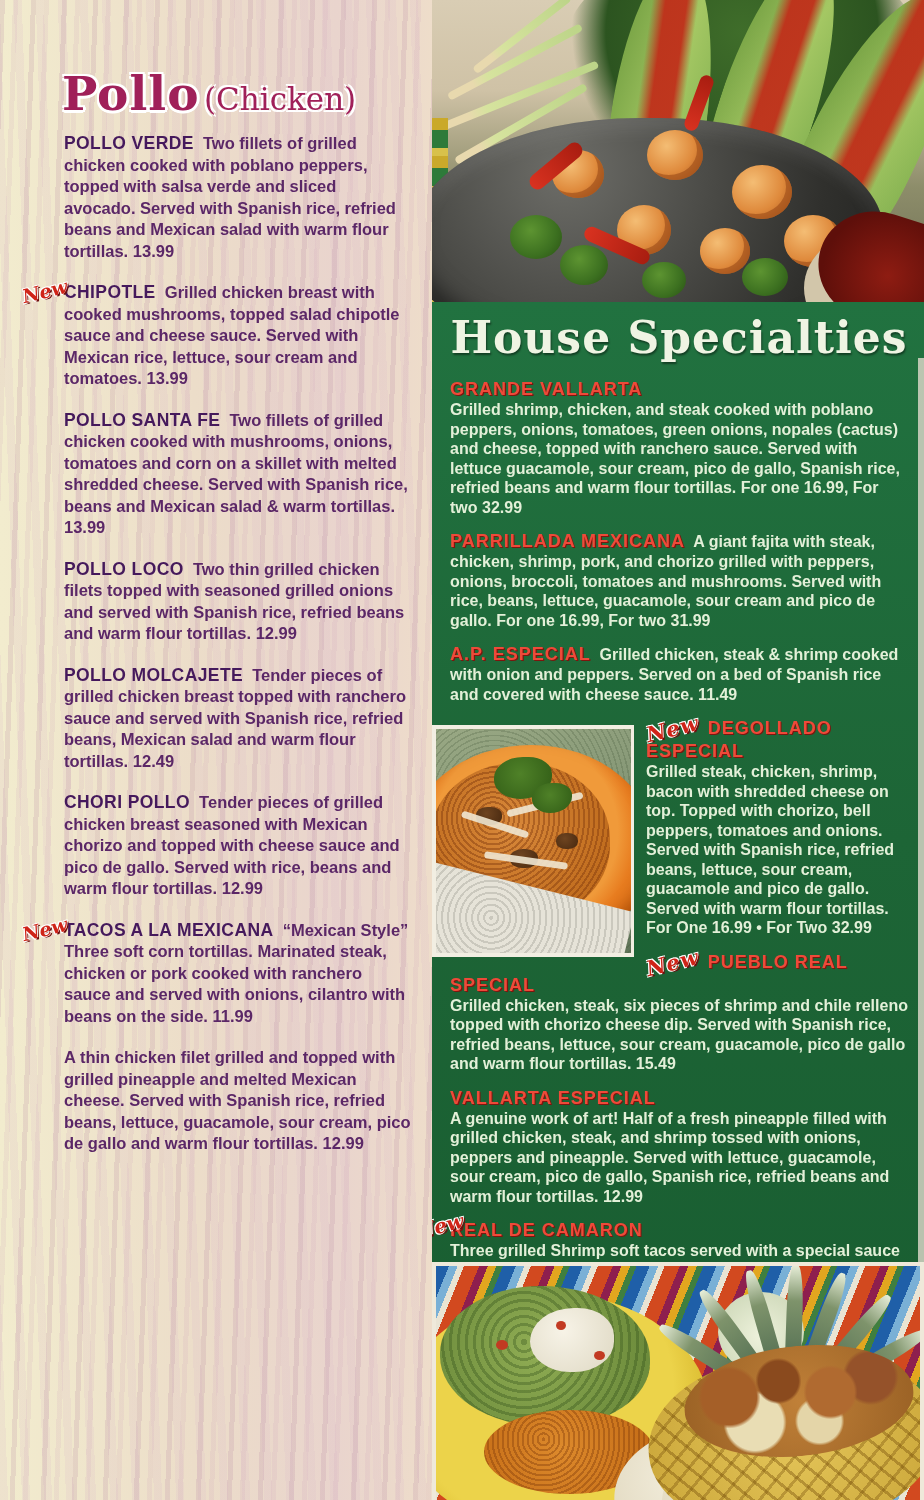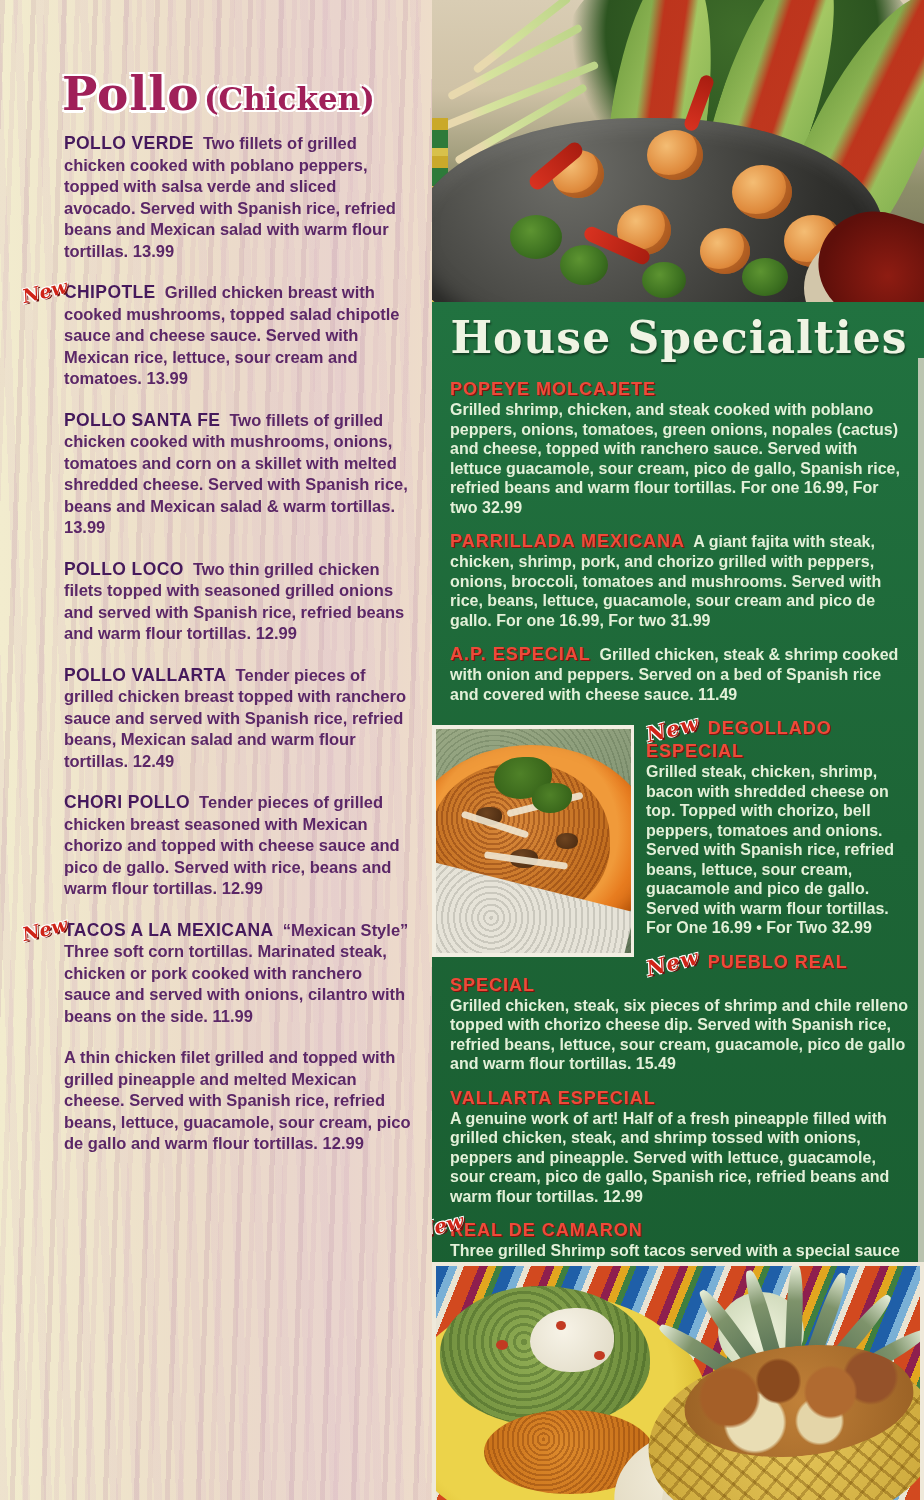--- a/index.html
+++ b/index.html
@@ -11,21 +11,21 @@
     background-color:#ede2c9;
     background-image:
       repeating-linear-gradient(92deg, rgba(186,140,165,.22) 0 5px, rgba(0,0,0,0) 5px 13px, rgba(205,160,185,.16) 13px 18px, rgba(0,0,0,0) 18px 31px),
       repeating-linear-gradient(88deg, rgba(221,190,201,.22) 0 8px, rgba(0,0,0,0) 8px 22px),
       linear-gradient(90deg, #f2ecce 0%, #ecddc9 45%, #e9d4cd 78%, #eeddca 100%);
     box-sizing:border-box;padding:0 20px 0 64px;}
   .pollo-title{margin:70px 0 16px -2px;line-height:1;}
   .pollo-main{font-family:"DejaVu Serif",serif;font-weight:bold;font-size:47px;color:#a02059;
     letter-spacing:1px;
     text-shadow:-2px -2px 0 #fff,2px -2px 0 #fff,-2px 2px 0 #fff,2px 2px 0 #fff,0 3px 0 #fff,3px 0 0 #fff;}
-  .pollo-sub{font-family:"DejaVu Serif",serif;font-weight:bold;font-size:31px;color:#a02059;
+  .pollo-sub{font-family:"DejaVu Serif",serif;font-weight:normal;font-size:31px;color:#a02059;
     text-shadow:-2px -2px 0 #fff,2px -2px 0 #fff,-2px 2px 0 #fff,2px 2px 0 #fff;}
   .l-item{position:relative;margin:0 0 20px 0;font-size:16.5px;line-height:21.5px;
     font-weight:bold;color:#5b2767;}
   .l-name{font-size:17.5px;font-weight:bold;color:#45195c;letter-spacing:.4px;}
   .l-name.block{display:block;}
   .l-quote{color:#5b2767;}
   .new-stamp{font-family:"DejaVu Serif",serif;font-style:italic;font-weight:bold;
     color:#cf2418;display:inline-block;transform:rotate(-14deg);
     text-shadow:-1px -1px 0 #fff,1px -1px 0 #fff,-1px 1px 0 #fff,1.5px 1.5px 0 #6e0e0e;}
   .l-item .new-stamp{position:absolute;left:-42px;top:-1px;font-size:19px;}
@@ -177,21 +177,21 @@
       <span class="l-price">13.99</span>
     </p>
 
     <p class="l-item">
       <span class="l-name">POLLO LOCO</span>&nbsp;
       <span class="l-desc">Two thin grilled chicken filets topped with seasoned grilled onions and served with Spanish rice, refried beans and warm flour tortillas.</span>
       <span class="l-price">12.99</span>
     </p>
 
     <p class="l-item">
-      <span class="l-name">POLLO VALLARTA</span>&nbsp;
+      <span class="l-name">POLLO MOLCAJETE</span>&nbsp;
       <span class="l-desc">Tender pieces of grilled chicken breast topped with ranchero sauce and served with Spanish rice, refried beans, Mexican salad and warm flour tortillas.</span>
       <span class="l-price">12.49</span>
     </p>
 
     <p class="l-item">
       <span class="l-name">CHORI POLLO</span>&nbsp;
       <span class="l-desc">Tender pieces of grilled chicken breast seasoned with Mexican chorizo and topped with cheese sauce and pico de gallo. Served with rice, beans and warm flour tortillas.</span>
       <span class="l-price">12.99</span>
     </p>
 
@@ -236,21 +236,21 @@
       <div class="pepp" style="position:absolute;left:150px;top:238px;width:70px;height:15px;transform:rotate(24deg);"></div>
       <div class="pepp" style="position:absolute;left:238px;top:96px;width:58px;height:14px;transform:rotate(-70deg);"></div>
       <div class="beige-corner"></div>
       <div class="chile-corner"></div>
     </div>
 
     <div class="green-panel">
       <h2 class="house-title">House Specialties</h2>
 
       <p class="g-item">
-        <span class="g-name">POPEYE MOLCAJETE</span>
+        <span class="g-name">GRANDE VALLARTA</span>
         <span class="g-desc">Grilled shrimp, chicken, and steak cooked with poblano peppers, onions, tomatoes, green onions, nopales (cactus) and cheese, topped with ranchero sauce.  Served with lettuce guacamole, sour cream, pico de gallo, Spanish rice, refried beans and warm flour tortillas. For one 16.99, For two 32.99</span>
       </p>
 
       <p class="g-item">
         <span class="g-name inline">PARRILLADA MEXICANA</span>&nbsp;
         <span class="g-desc">A giant fajita with steak, chicken, shrimp, pork, and chorizo grilled with peppers, onions, broccoli, tomatoes and mushrooms.  Served with rice, beans, lettuce, guacamole, sour cream and pico de gallo. For one 16.99, For two 31.99</span>
       </p>
 
       <p class="g-item">
         <span class="g-name inline">A.P. ESPECIAL</span>&nbsp;

